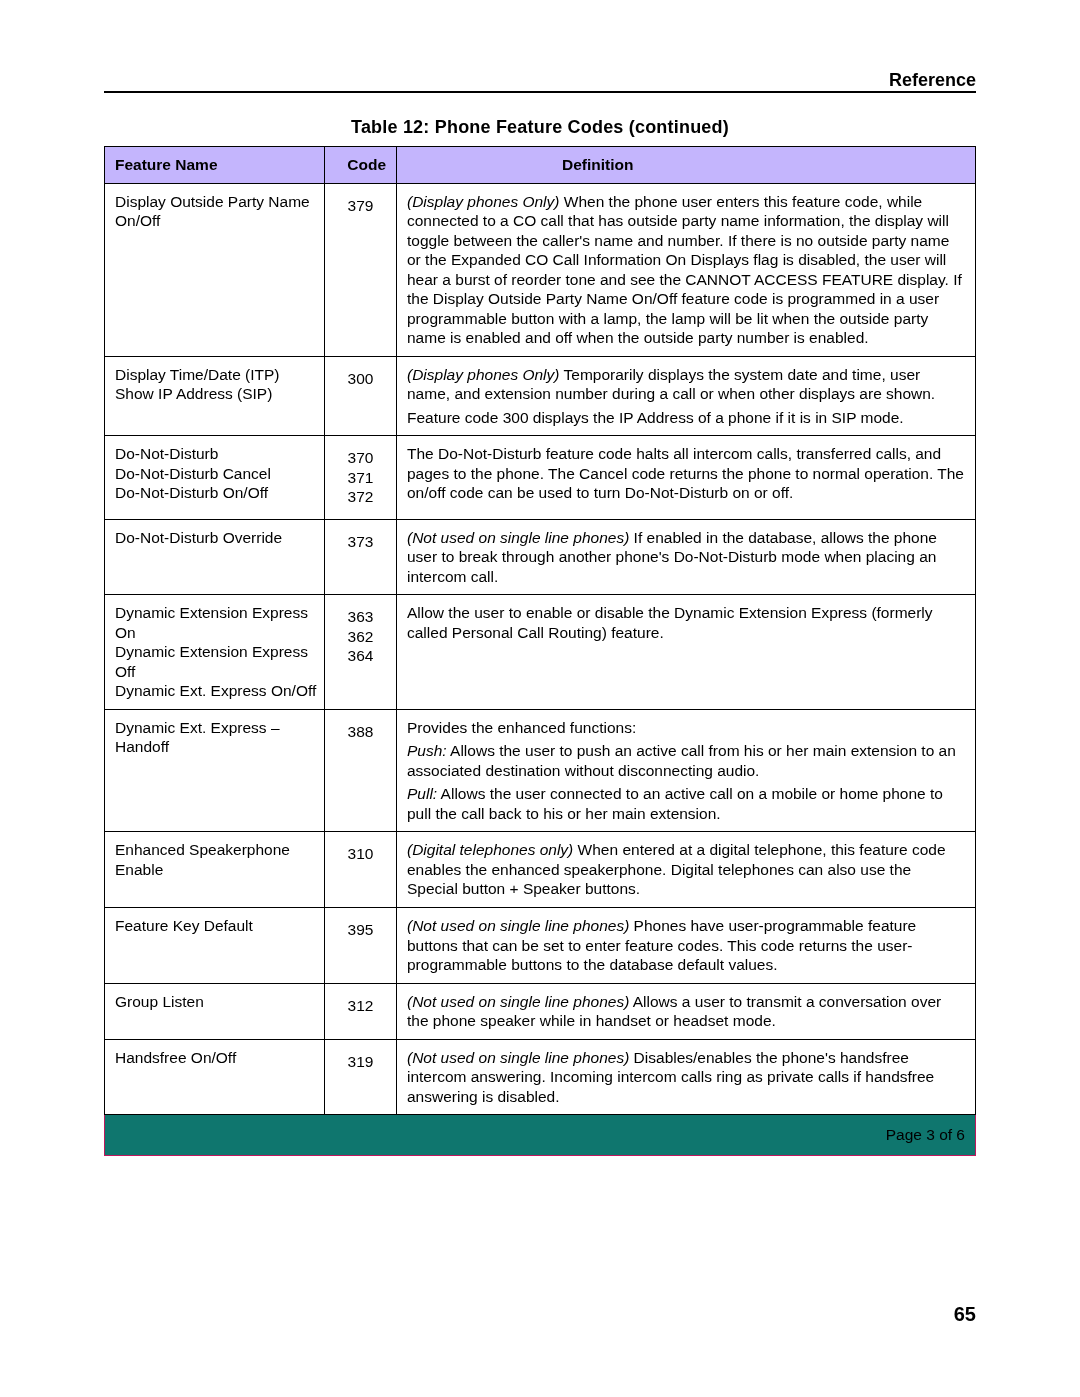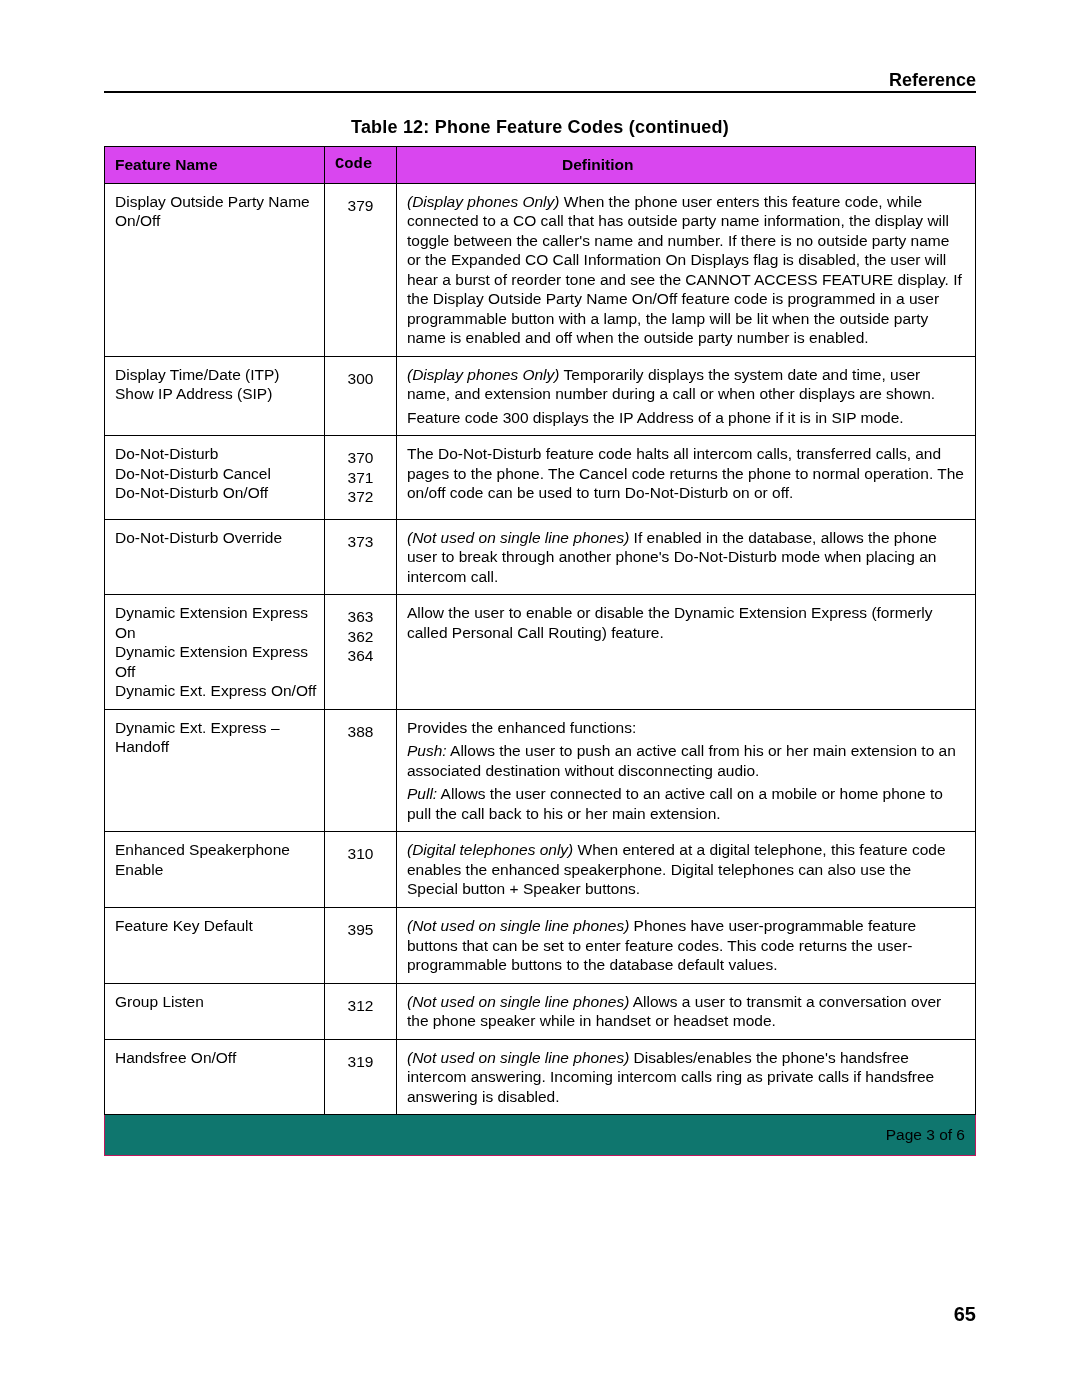--- a/index.html
+++ b/index.html
@@ -34,26 +34,26 @@
     width: 100%;
     table-layout: fixed;
   }
   table.feat th, table.feat td {
     border: 1px solid #000;
     vertical-align: top;
     font-size: 15.5px;
     line-height: 1.26;
   }
   table.feat th {
-    background: #d946ef;
+    background: #c4b5fd;
     font-weight: bold;
     text-align: left;
     padding: 8px 10px 8px 10px;
   }
-  table.feat th.code { text-align: left; font-family: Liberation Mono, monospace; }
+  table.feat th.code { text-align: right; }
   table.feat th.def { text-align: left; padding-left: 165px; margin-left: 8px; }
   table.feat td.name { padding: 8px 6px 8px 10px; }
   table.feat td.code { text-align: center; padding: 12px 4px; }
   table.feat td.def  { padding: 8px 10px 8px 10px; }
   table.feat td.def p { margin: 0 0 4px 0; }
   table.feat td.def p:last-child { margin-bottom: 0; }
   .i { font-style: italic; }
   tr.pager td {
     background: #0f766e;
     text-align: right;

